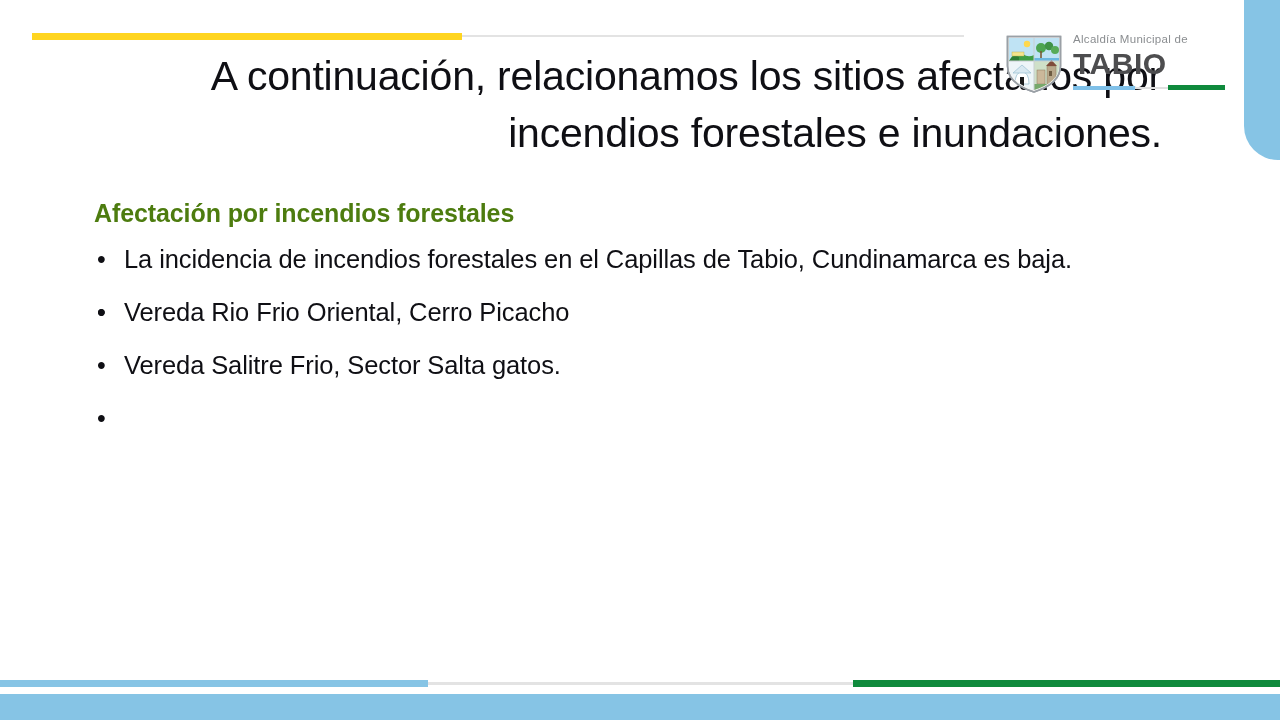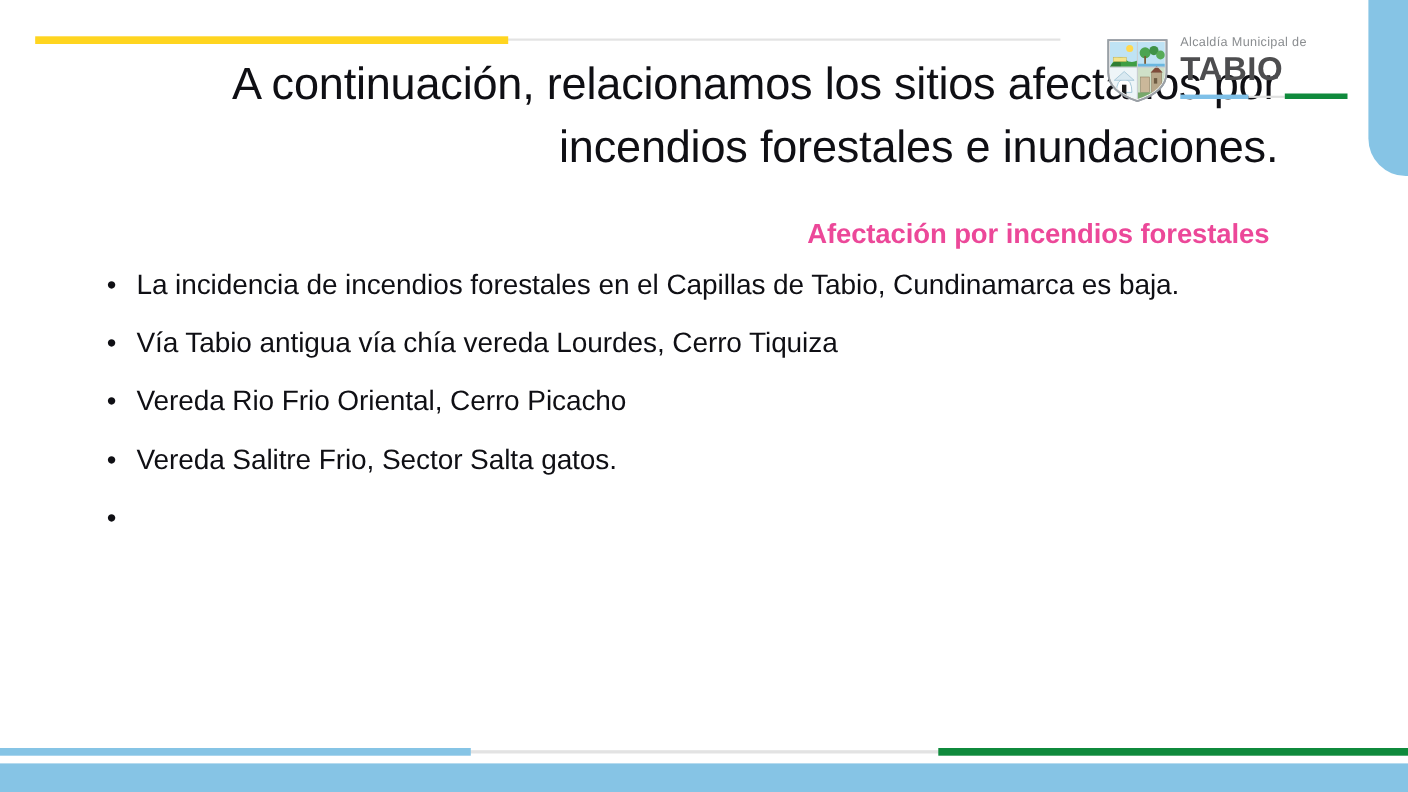--- a/index.html
+++ b/index.html
@@ -56,25 +56,24 @@
   
   .body-block {
     position: absolute;
     left: 94px;
     top: 196px;
     width: 1060px;
   }
   .subheading {
     font-size: 25px;
     font-weight: bold;
-    color: #ec4899;
+    color: #4d7c0f;
     line-height: 34px;
     margin: 0 0 13px 0;
     letter-spacing: -0.1px;
-    text-align: right;
   }
   ul.bullets {
     list-style: none;
     margin: 0;
     padding: 0;
   }
   ul.bullets li {
     position: relative;
     padding-left: 30px;
     font-size: 25.5px;
@@ -200,21 +199,20 @@
 
 <div class="body-block">
   <div class="subheading">Afectación por incendios forestales</div>
   <ul class="bullets">
     <li>
       <span class="bullet-dot">•</span>
       <span>La incidencia de incendios forestales en el Capillas de Tabio, Cundinamarca es baja.</span>
     </li>
     <li>
       <span class="bullet-dot">•</span>
-      <span>Vía Tabio antigua vía chía vereda Lourdes, Cerro Tiquiza</span>
     </li>
     <li>
       <span class="bullet-dot">•</span>
       <span>Vereda Rio Frio Oriental, Cerro Picacho</span>
     </li>
     <li>
       <span class="bullet-dot">•</span>
       <span>Vereda Salitre Frio, Sector Salta gatos.</span>
     </li>
     <li>

